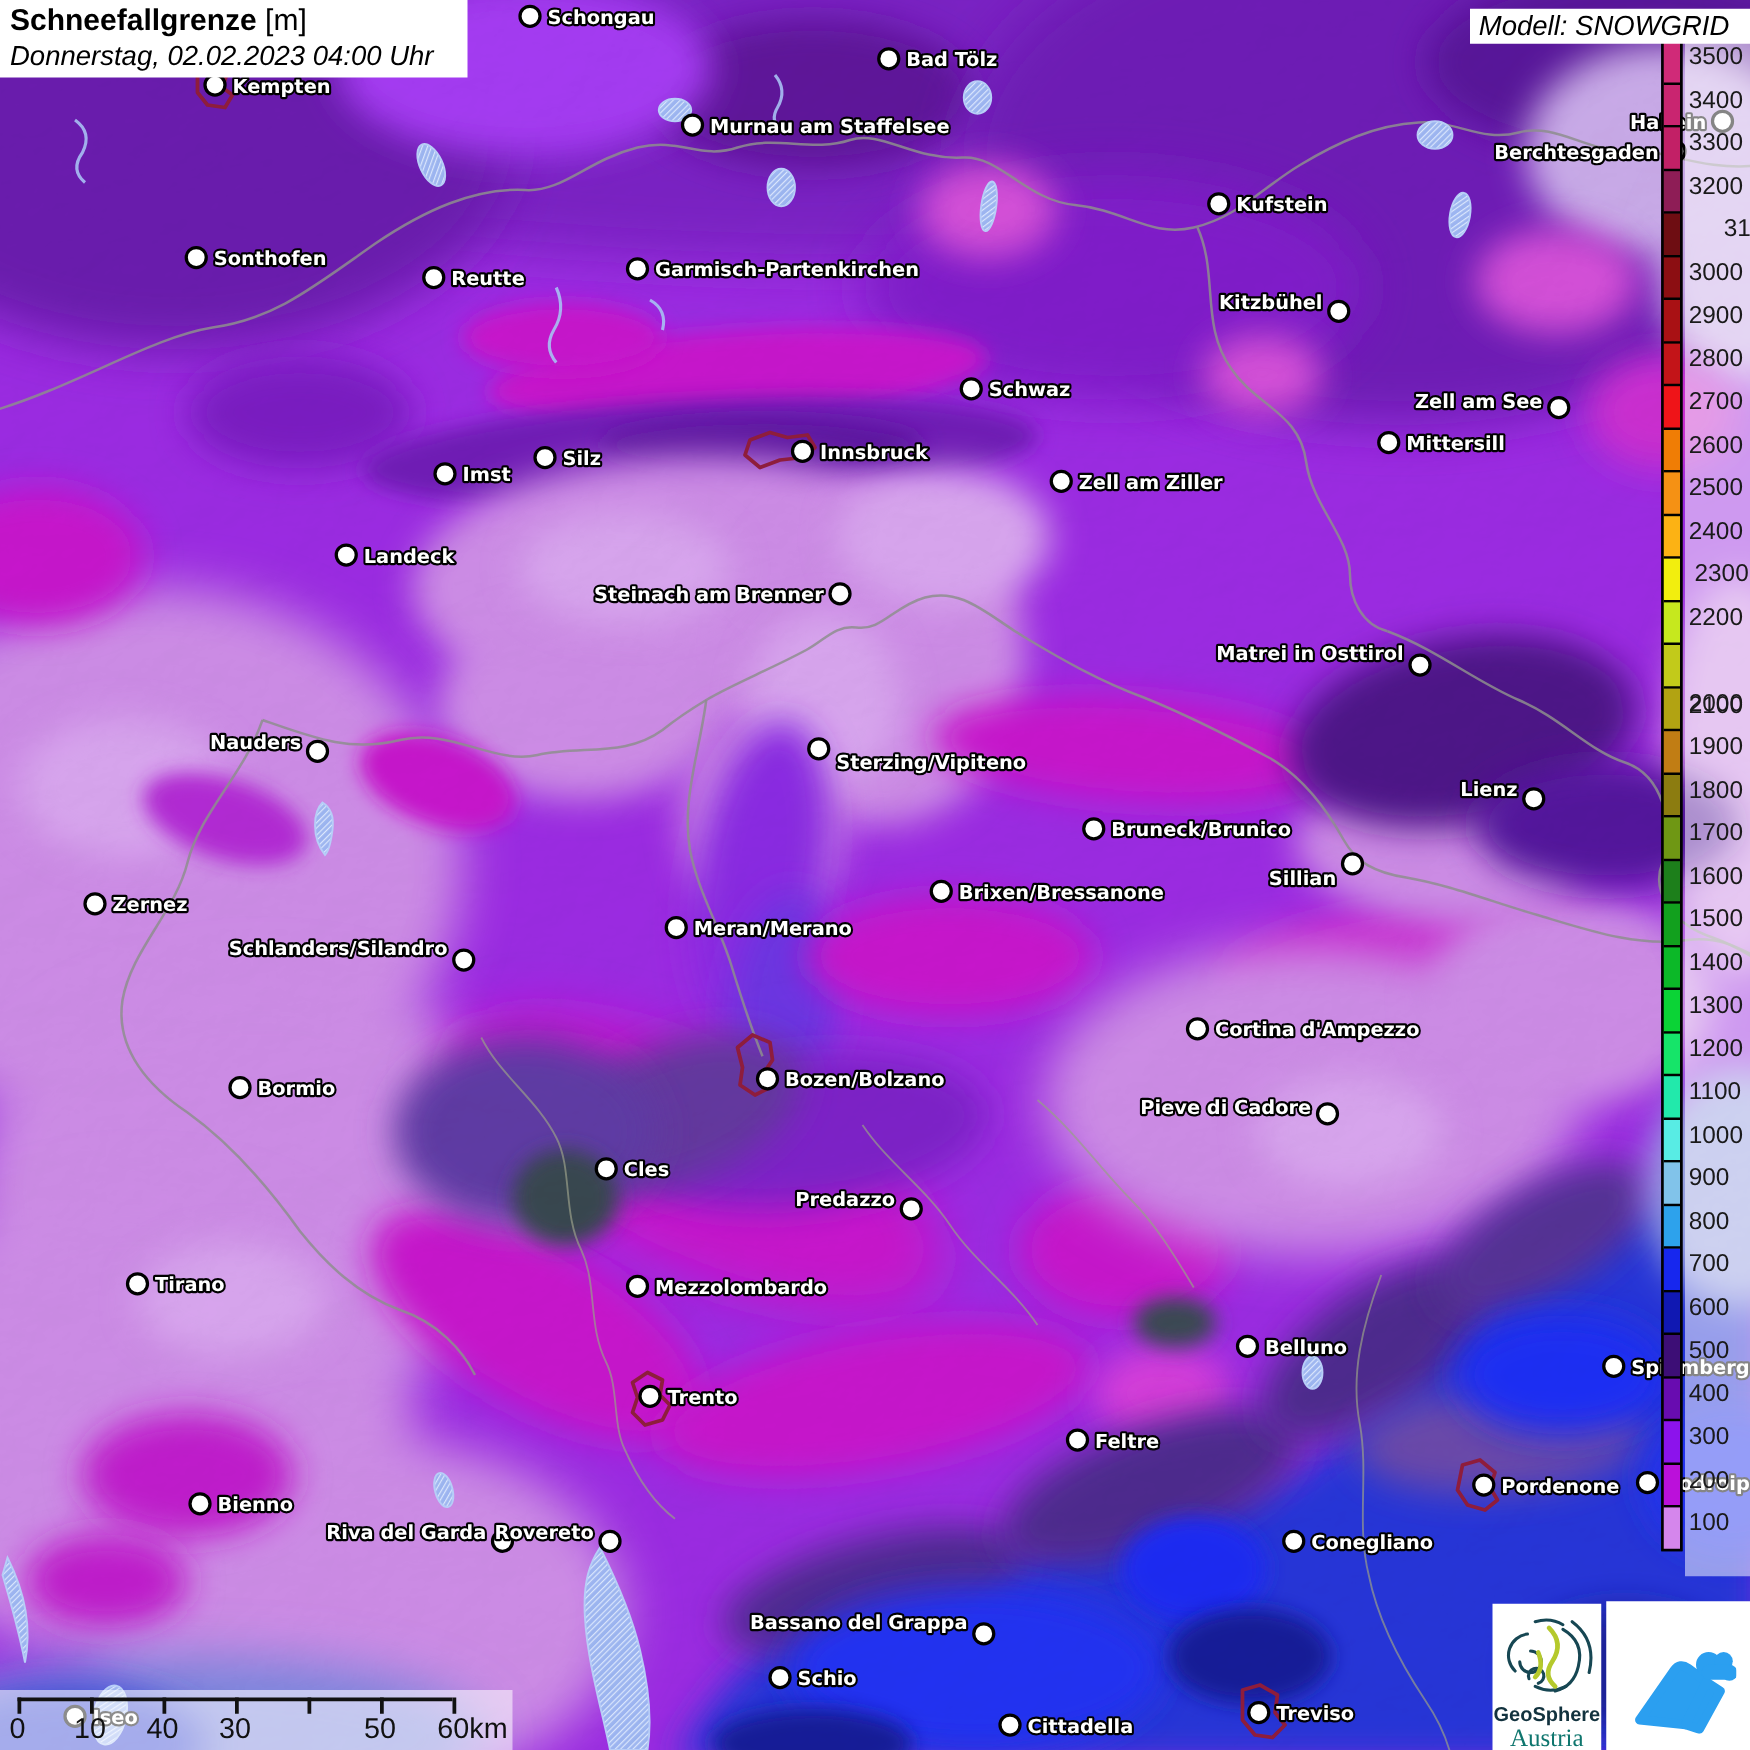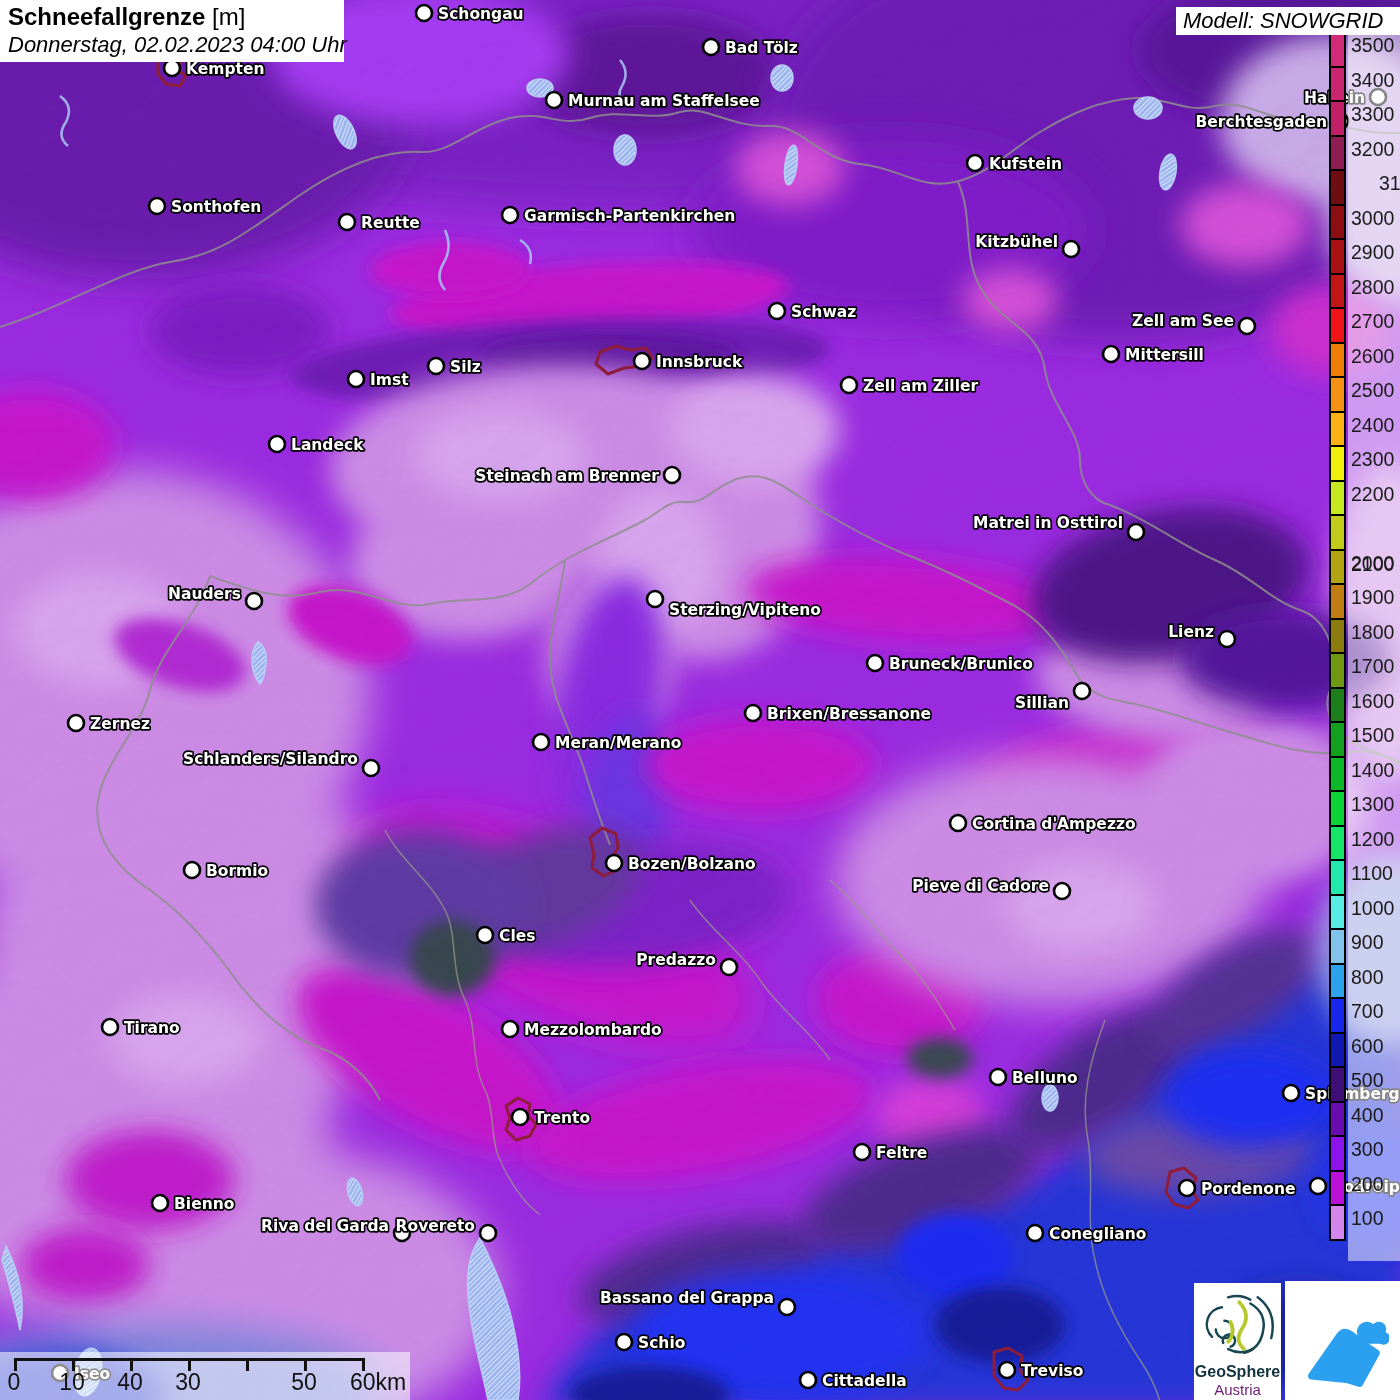--- a/index.html
+++ b/index.html
@@ -1,21 +1,21 @@
 <!DOCTYPE html>
 <html><head>
 <meta charset="utf-8">
 <style>
   html,body{margin:0;padding:0;}
   body{width:1400px;height:1400px;position:relative;overflow:hidden;
        font-family:"Liberation Sans",sans-serif;background:#9b2be2;}
   #map{position:absolute;left:0;top:0;z-index:1;}
 
   
-  #title-box{position:absolute;left:0;top:0;width:344px;height:62px;background:#fff;
+  #title-box{position:absolute;left:0;top:0;width:374px;height:62px;background:#fff;
              z-index:10;padding:3px 8px;box-sizing:border-box;color:#000;}
   #title-line1{font-size:24px;font-weight:bold;line-height:28px;white-space:nowrap;}
   #title-line1 .unit{font-weight:normal;}
   #title-line2{font-size:22px;font-style:italic;line-height:28px;white-space:nowrap;}
 
   
   #model-box{position:absolute;right:0;top:7px;width:224px;height:28px;background:#fff;
              z-index:10;font-size:22px;font-style:italic;line-height:28px;
              padding-left:7px;box-sizing:border-box;color:#000;white-space:nowrap;}
 
@@ -35,21 +35,21 @@
             background:rgba(255,255,255,0.55);z-index:8;}
   #sb-line{position:absolute;left:14px;top:6px;width:348px;height:2.5px;background:#111;}
   .sb-tick{position:absolute;top:6px;width:2.5px;height:13px;background:#111;}
   .sb-label{position:absolute;top:17px;font-size:23px;color:#111;transform:translateX(-50%);
             white-space:nowrap;}
 
   
   #geosphere-box{position:absolute;left:1194px;top:1283px;width:87px;height:117px;
                  background:#fff;z-index:10;text-align:center;box-sizing:border-box;padding-top:2px;}
   #geosphere-name{font-size:16px;font-weight:bold;color:#12323e;line-height:18px;}
-  #geosphere-country{font-size:15px;color:#701a75;line-height:18px;}
+  #geosphere-country{font-size:20px;color:#0f766e;line-height:18px;font-family:Liberation Serif, serif;}
   #bluelogo-box{position:absolute;left:1285px;top:1281px;width:115px;height:119px;
                 background:#fff;z-index:10;display:flex;align-items:center;justify-content:center;}
 </style>
 </head>
 <body>
 
 <svg id="map" width="1400" height="1400" viewBox="0 0 1400 1400">
   <defs>
     <filter id="b8" x="-50%" y="-50%" width="200%" height="200%">
         <feGaussianBlur stdDeviation="8"></feGaussianBlur>
@@ -479,21 +479,21 @@
     <div class="cb-label" style="top: 103px;">3300</div>
     <div class="cb-label" style="top: 137.5px;">3200</div>
     <div class="cb-label" style="top: 172px; margin-left: 28px;">3100</div>
     <div class="cb-label" style="top: 206.5px;">3000</div>
     <div class="cb-label" style="top: 241px;">2900</div>
     <div class="cb-label" style="top: 275.5px;">2800</div>
     <div class="cb-label" style="top: 310px;">2700</div>
     <div class="cb-label" style="top: 344.5px;">2600</div>
     <div class="cb-label" style="top: 379px;">2500</div>
     <div class="cb-label" style="top: 413.5px;">2400</div>
-    <div class="cb-label" style="top: 448px;">2300</div>
+    <div class="cb-label" style="top: 448px; text-align: right;">2300</div>
     <div class="cb-label" style="top: 482.5px;">2200</div>
     <div class="cb-label" style="top: 517px; margin-top: 36px;">2100</div>
     <div class="cb-label" style="top: 551.5px;">2000</div>
     <div class="cb-label" style="top: 586px;">1900</div>
     <div class="cb-label" style="top: 620.5px;">1800</div>
     <div class="cb-label" style="top: 655px;">1700</div>
     <div class="cb-label" style="top: 689.5px;">1600</div>
     <div class="cb-label" style="top: 724px;">1500</div>
     <div class="cb-label" style="top: 758.5px;">1400</div>
     <div class="cb-label" style="top: 793px;">1300</div>

